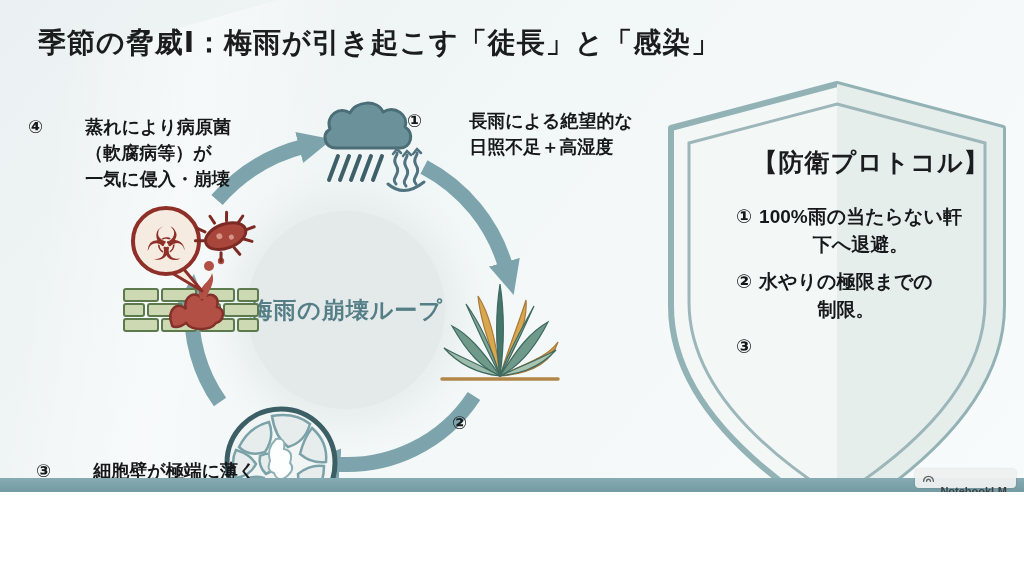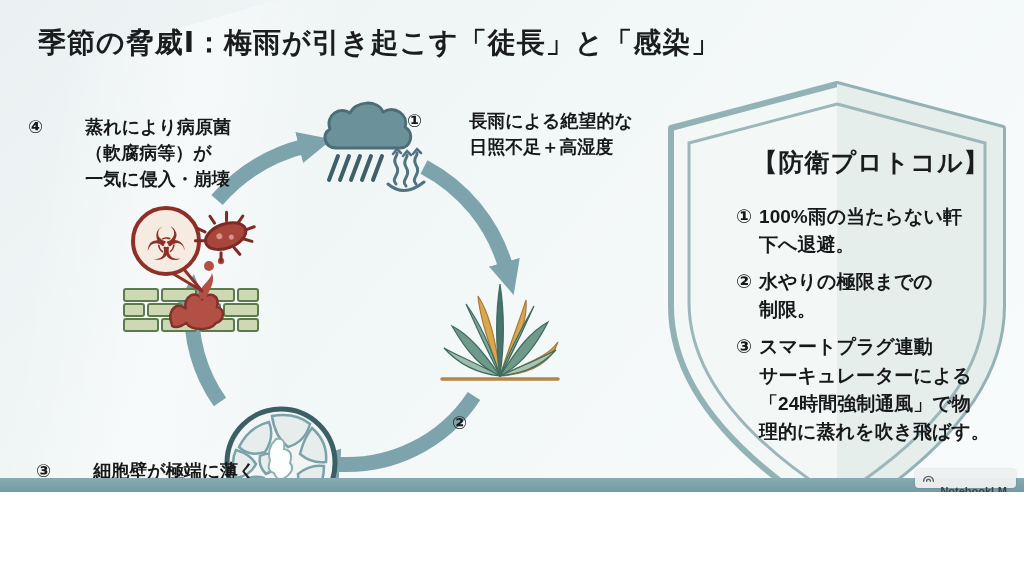--- a/index.html
+++ b/index.html
@@ -33,21 +33,21 @@
   .center-circle span{font-size:23px;font-weight:700;color:#557e87;letter-spacing:1px;}
   .abs{position:absolute;}
   svg{display:block;}
   .arrows{position:absolute;left:0;top:0;pointer-events:none;overflow:visible;}
   
   .shield{position:absolute;left:660px;top:80px;width:354px;height:444px;}
   .shield-text{position:absolute;left:44px;top:66px;width:270px;margin-left:32px;}
   .shield-title{font-size:25px;font-weight:800;text-align:center;color:#1b1c1e;margin-bottom:24px;letter-spacing:1px;}
   .shield-item{display:flex;gap:7px;font-size:19px;font-weight:700;line-height:1.48;margin-bottom:9px;color:#17181a;}
   .shield-item .num{flex:0 0 auto;}
-  .shield-item .txt{white-space:pre-line;}
+  .shield-item .txt{white-space:pre-line;text-align:center;}
   
   .footer-bar{position:absolute;left:0;bottom:0;width:1024px;height:14px;background:linear-gradient(#87abb2,#739ba3);}
   .badge{
     position:absolute;right:8px;bottom:4px;height:19px;
     background:rgba(238,240,240,0.95);border-radius:4px;
     display:flex;align-items:center;gap:5px;padding:0 9px 0 7px;
     box-shadow:0 0 2px rgba(0,0,0,0.2);
   }
   .badge-label{font-size:11px;font-weight:600;color:#3b4043;margin-top:24px;}
 </style>
@@ -65,20 +65,23 @@
       <marker id="ah" markerUnits="userSpaceOnUse" markerWidth="40" markerHeight="40" refX="6" refY="16" orient="auto">
         <path d="M0,0 L34,16 L0,32 Z" fill="#7da4ac"></path>
       </marker>
     </defs>
     <path d="M424,167 A165,165 0 0 1 506,268" fill="none" stroke="#7da4ac" stroke-width="15" marker-end="url(#ah)"></path>
     <path d="M474,396 A152,152 0 0 1 334,464" fill="none" stroke="#7da4ac" stroke-width="15" marker-end="url(#ah)"></path>
     <path d="M220,402 A155,155 0 0 1 192,302" fill="none" stroke="#7da4ac" stroke-width="15" marker-end="url(#ah)"></path>
     <path d="M217,200 A172,172 0 0 1 305,146" fill="none" stroke="#7da4ac" stroke-width="15" marker-end="url(#ah)"></path>
   </svg>
 
+  <div class="center-circle">
+    <span>梅雨の崩壊ループ</span>
+  </div>
 
   <svg class="abs" style="left:308px;top:96px;" width="128" height="102" viewBox="0 0 128 102">
     <path d="M28,52 C17,52 13,39 22,33 C17,19 32,10 42,17 C47,5 70,3 75,16 C87,9 101,19 97,31 C107,37 103,52 92,52 Z" fill="#6b929b" stroke="#4a6d76" stroke-width="3" stroke-linejoin="round"></path>
     <g stroke="#3f5f68" stroke-width="4" stroke-linecap="round">
       <line x1="30" y1="60" x2="21" y2="84"></line>
       <line x1="41" y1="60" x2="32" y2="84"></line>
       <line x1="52" y1="60" x2="43" y2="84"></line>
       <line x1="63" y1="60" x2="54" y2="84"></line>
       <line x1="74" y1="60" x2="65" y2="84"></line>
     </g>
@@ -212,24 +215,20 @@
         <span class="txt">100%雨の当たらない軒
 下へ退避。</span>
       </div>
       <div class="shield-item">
         <span class="num">②</span>
         <span class="txt">水やりの極限までの
 制限。</span>
       </div>
       <div class="shield-item">
         <span class="num">③</span>
-        <span class="txt">スマートプラグ連動
-サーキュレーターによる
-「24時間強制通風」で物
-理的に蒸れを吹き飛ばす。</span>
       </div>
     </div>
   </div>
 
   <div class="footer-bar"></div>
   <div class="badge">
     <svg width="13" height="13" viewBox="0 0 24 24">
       <path d="M3,17 A9,9 0 0 1 21,17" fill="none" stroke="#5f6368" stroke-width="2.6" stroke-linecap="round"></path>
       <path d="M8.5,17 A3.5,3.5 0 0 1 15.5,17" fill="none" stroke="#5f6368" stroke-width="2.6" stroke-linecap="round"></path>
     </svg>

